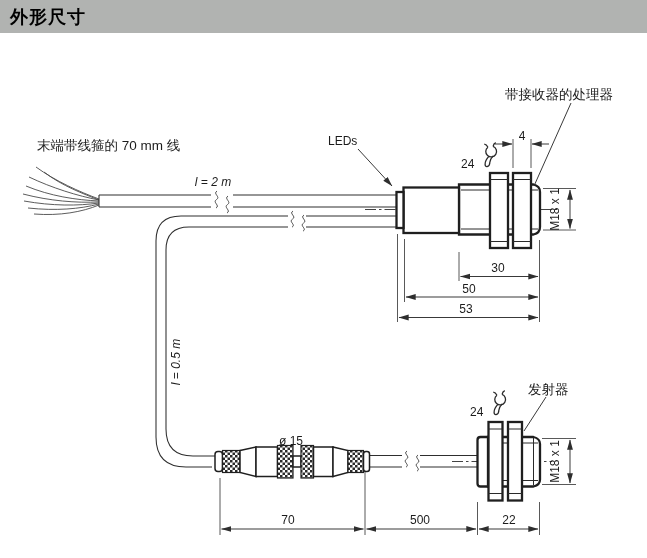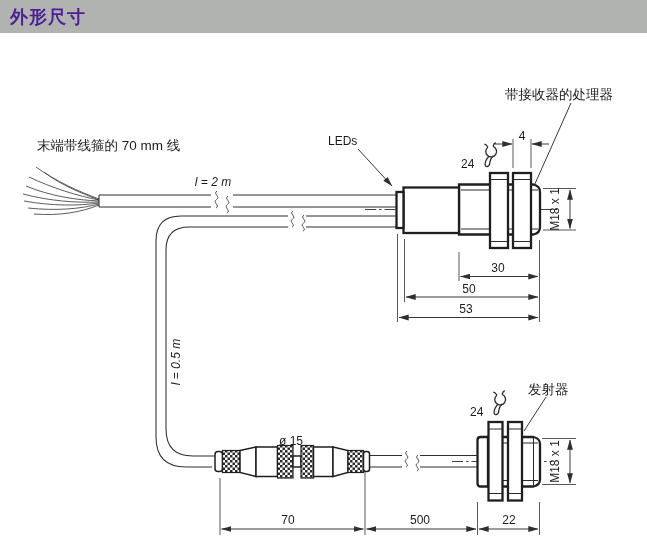--- a/index.html
+++ b/index.html
@@ -1,20 +1,20 @@
 <!DOCTYPE html>
 <html><head>
 <meta charset="utf-8">
 <style>
   html,body{margin:0;padding:0;background:#fff;}
   .screen{position:relative;width:647px;height:558px;background:#ffffff;overflow:hidden;
           font-family:"Liberation Sans",sans-serif;}
   .header{position:absolute;left:0;top:0;width:647px;height:33px;background:#b1b3b1;
           display:flex;align-items:center;}
-  .header .title{font-size:18px;font-weight:bold;color:#4c1d95;margin-left:10px;letter-spacing:1px;}
+  .header .title{font-size:18px;font-weight:bold;color:#000000;margin-left:10px;letter-spacing:1px;}
   svg{position:absolute;left:0;top:0;}
   svg text{font-family:"Liberation Sans",sans-serif;fill:#1c1c1c;}
   .cjk{font-size:13.5px;}
   .dim{font-size:12px;}
   .ital{font-style:italic;}
   .thin{stroke:#2e2e2e;stroke-width:1.05;fill:none;}
   .wire{stroke:#4a4a4a;stroke-width:0.9;fill:none;}
   .dimln{stroke:#2e2e2e;stroke-width:0.95;fill:none;}
   .ext{stroke:#2e2e2e;stroke-width:0.8;fill:none;}
   .lead{stroke:#2e2e2e;stroke-width:0.95;fill:none;}

